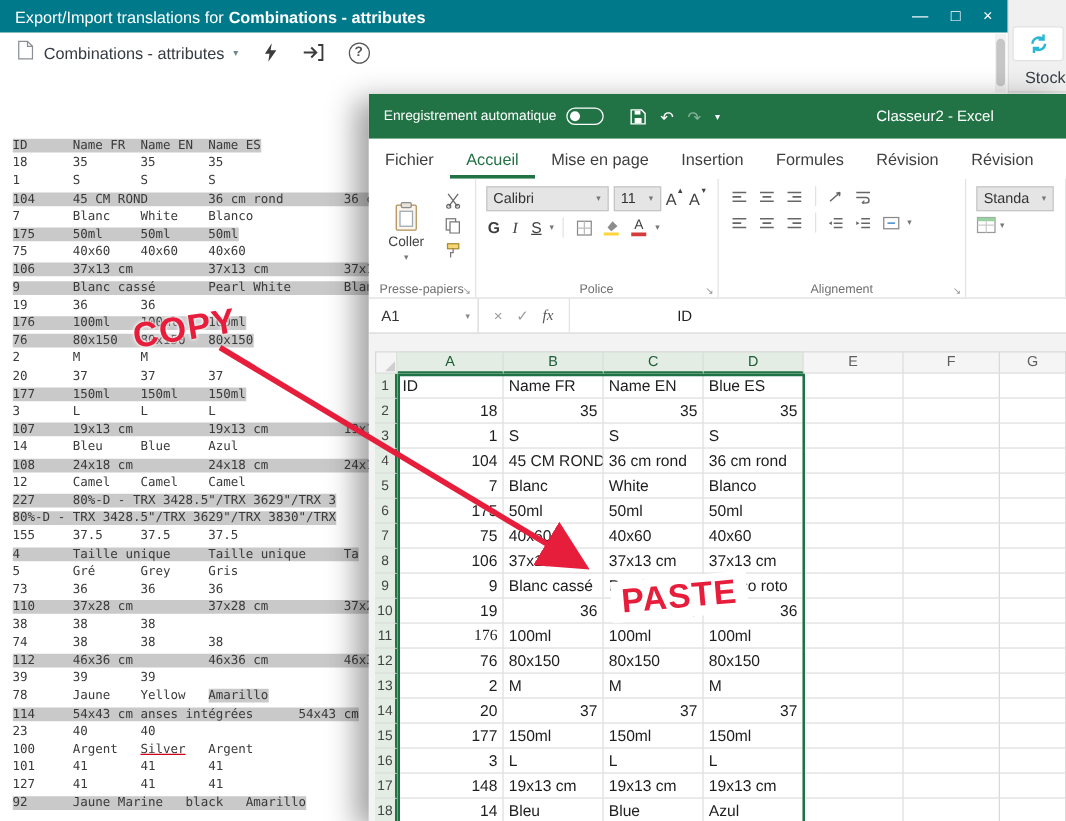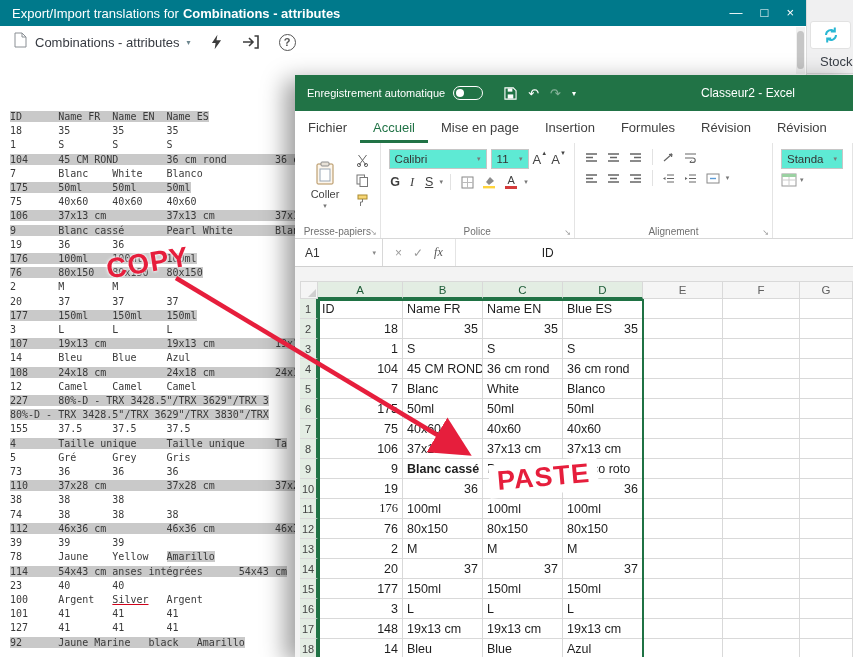--- a/index.html
+++ b/index.html
@@ -56,21 +56,21 @@
   .grp-clip{width:92px;display:flex}
   .coller{display:flex;flex-direction:column;align-items:center;justify-content:center;width:44px;gap:2px}
   .coller-label{font-size:11px;color:#444}
   .tiny-caret{font-size:7px;color:#777}
   .clip-mini{display:flex;flex-direction:column;justify-content:flex-start;gap:5px;padding-top:4px;margin-left:6px}
   .mini-btn{display:inline-flex;align-items:center;justify-content:center;width:18px;height:15px}
   .grp-font{width:200px}
   .grp-align{width:215px}
   .grp-num{flex:1;min-width:80px}
   .frow{display:flex;align-items:center;gap:4px;margin-bottom:5px}
-  .combo{border:1px solid #c6c6c6;height:20px;display:flex;align-items:center;padding:0 5px;font-size:11.5px;color:#333;background:#5eead4}
+  .combo{border:1px solid #c6c6c6;height:20px;display:flex;align-items:center;padding:0 5px;font-size:11.5px;color:#333;background:#e5e5e5}
   .combo .cmb{margin-left:auto;font-size:7px;color:#777;padding-left:5px}
   .w96{width:98px}.w36{width:38px}.w60{width:62px}
   .abtn{font-size:13px;color:#444;display:inline-flex;align-items:flex-start}
   .abtn .sup{font-style:normal;font-size:6px;margin-top:-2px}
   .fmtb{width:13px;text-align:center;font-size:12.5px;color:#3f3f3f}
   .fmtb.b{font-weight:700}
   .fmtb.i{font-style:italic;font-family:"Liberation Serif",serif}
   .fmtb.u{text-decoration:underline}
   .vsep{width:1px;height:16px;background:#e2e2e2;margin:0 3px}
   .fontcolor{flex-direction:column;gap:1px}
@@ -463,21 +463,21 @@
             <div class="cell" style="width: 80px;">37x13 cm</div>
             <div class="cell" style="width: 80px;">37x13 cm</div>
             <div class="cell" style="width: 80px;">37x13 cm</div>
             <div class="cell" style="width: 80px;"></div>
             <div class="cell" style="width: 77px;"></div>
             <div class="cell" style="width: 53px;"></div>
           </div>
           <div class="grow">
             <div class="rowhdr">9</div>
             <div class="cell num" style="width: 85px;">9</div>
-            <div class="cell" style="width: 80px; font-weight: bold;">Blanc cassé</div>
+            <div class="cell" style="width: 80px;">Blanc cassé</div>
             <div class="cell" style="width: 80px;">Pearl White</div>
             <div class="cell" style="width: 80px;">Blanco roto</div>
             <div class="cell" style="width: 80px;"></div>
             <div class="cell" style="width: 77px;"></div>
             <div class="cell" style="width: 53px;"></div>
           </div>
           <div class="grow">
             <div class="rowhdr">10</div>
             <div class="cell num" style="width: 85px;">19</div>
             <div class="cell num" style="width: 80px;">36</div>

